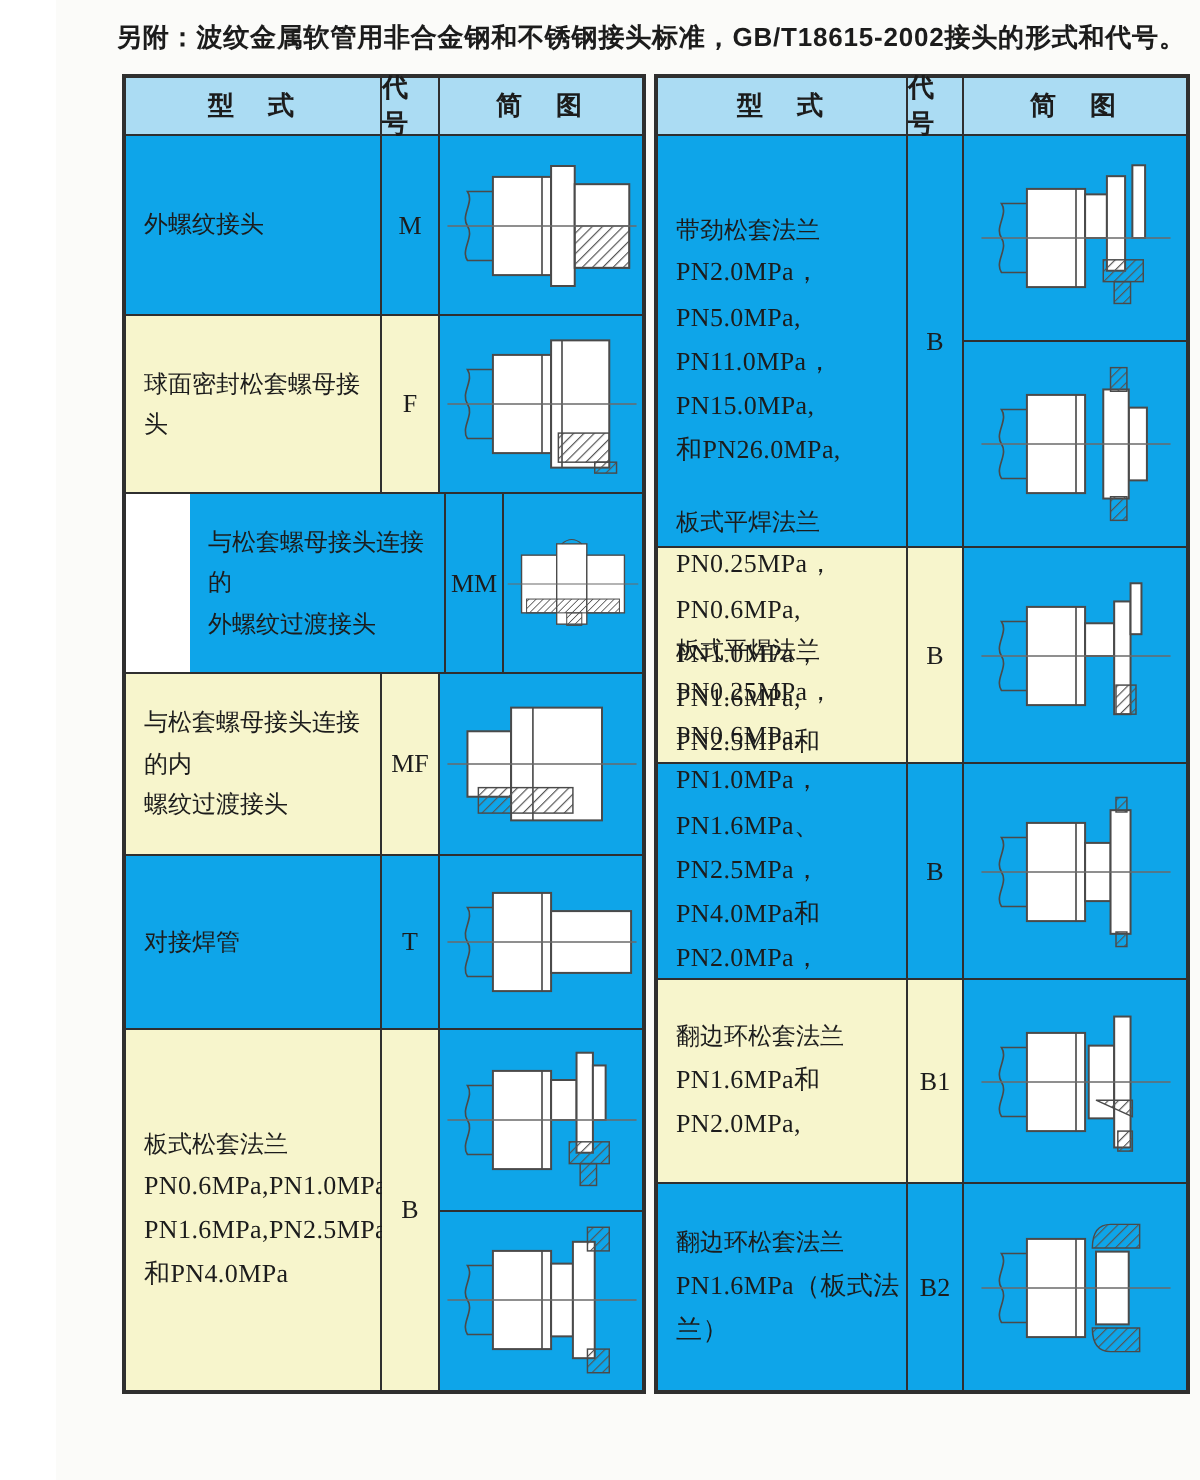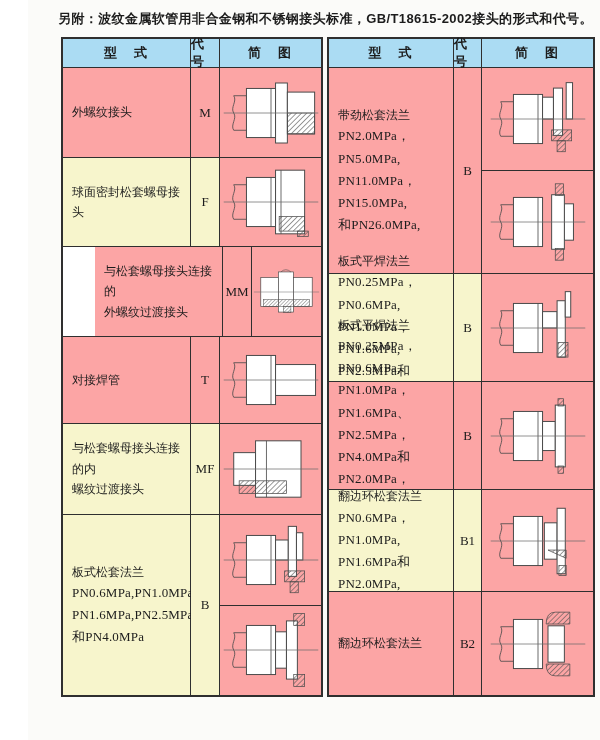--- a/index.html
+++ b/index.html
@@ -15,21 +15,21 @@
   }
   .tbl{
     position:absolute;top:37px;height:660px;box-sizing:border-box;
     border:2px solid var(--border,#2f2f2f);background:#fff;
     display:flex;flex-direction:column;
   }
   .tbl-left{left:33px;width:262px;}
   .tbl-right{left:299px;width:268px;}
   .row{display:flex;flex:0 0 auto;border-bottom:1px solid var(--border,#2f2f2f);box-sizing:border-box;min-height:0;}
   .row:last-child{border-bottom:none;}
-  .cell{box-sizing:border-box;border-right:1px solid var(--border,#2f2f2f);min-width:0;background:#fca5a5;}
+  .cell{box-sizing:border-box;border-right:1px solid var(--border,#2f2f2f);min-width:0;background:#0ea5e9;}
   .cell:last-child{border-right:none;}
   .hd-row{background:var(--header-bg,#abdcf3);}
   .hd{background:var(--header-bg,#abdcf3);display:flex;align-items:center;justify-content:center;
       font-size:13px;font-weight:bold;letter-spacing:2px;}
   .type{display:flex;flex-direction:column;justify-content:center;
         padding:6px 3px 6px 9px;font-size:12px;line-height:1.7;}
   .type .line{display:block;}
   .type .pn{font-family:"Liberation Serif",serif;font-size:13px;letter-spacing:.2px;}
   .code{display:flex;align-items:center;justify-content:center;
         font-family:"Liberation Serif",serif;font-size:13px;}
@@ -116,50 +116,50 @@
               <rect class="ln" x="42" y="10" width="24" height="64"></rect>
               <path class="thin" d="M46,10 q8,-7 16,0"></path>
               <rect class="ln" x="66" y="19" width="30" height="46"></rect>
               <rect class="ht" x="18" y="54" width="74" height="11"></rect>
               <rect class="ht" x="50" y="65" width="12" height="10"></rect>
               <line class="cl" x1="3" y1="42" x2="107" y2="42"></line>
             </svg>
           </div>
         </div>
       </div>
-      <div class="row" style="height: 87px;">
-        <div class="cell type" style="width: 128px;">
-          <span class="line">对接焊管</span>
-        </div>
-        <div class="cell code" style="width: 29px;">T</div>
-        <div class="cell diag" style="flex: 1 1 0%;">
-          <div class="sub">
-            <svg viewBox="0 0 110 84" width="100" height="80">
-              <path class="thin" d="M28,23 H14 c4,6 -4,13 0,19 c4,6 -4,13 0,19 H28"></path>
-              <rect class="ln" x="28" y="15" width="32" height="54"></rect>
-              <line class="thin" x1="55" y1="15" x2="55" y2="69"></line>
-              <rect class="ln" x="60" y="25" width="44" height="34"></rect>
-              <line class="cl" x1="3" y1="42" x2="107" y2="42"></line>
-            </svg>
-          </div>
-        </div>
-      </div>
       <div class="row" style="height: 91px;">
         <div class="cell type hl" style="width: 128px;">
           <span class="line">与松套螺母接头连接的内</span>
           <span class="line">螺纹过渡接头</span>
         </div>
         <div class="cell code hl" style="width: 29px;">MF</div>
         <div class="cell diag" style="flex: 1 1 0%;">
           <div class="sub">
             <svg viewBox="0 0 110 84" width="100" height="80">
               <rect class="ln" x="14" y="24" width="24" height="36"></rect>
               <rect class="ln" x="38" y="11" width="50" height="62"></rect>
               <line class="thin" x1="50" y1="11" x2="50" y2="73"></line>
               <rect class="ht" x="20" y="55" width="52" height="14"></rect>
+              <line class="cl" x1="3" y1="42" x2="107" y2="42"></line>
+            </svg>
+          </div>
+        </div>
+      </div>
+      <div class="row" style="height: 87px;">
+        <div class="cell type" style="width: 128px;">
+          <span class="line">对接焊管</span>
+        </div>
+        <div class="cell code" style="width: 29px;">T</div>
+        <div class="cell diag" style="flex: 1 1 0%;">
+          <div class="sub">
+            <svg viewBox="0 0 110 84" width="100" height="80">
+              <path class="thin" d="M28,23 H14 c4,6 -4,13 0,19 c4,6 -4,13 0,19 H28"></path>
+              <rect class="ln" x="28" y="15" width="32" height="54"></rect>
+              <line class="thin" x1="55" y1="15" x2="55" y2="69"></line>
+              <rect class="ln" x="60" y="25" width="44" height="34"></rect>
               <line class="cl" x1="3" y1="42" x2="107" y2="42"></line>
             </svg>
           </div>
         </div>
       </div>
       <div class="row" style="height: 180px;">
         <div class="cell type hl" style="width: 128px;">
           <span class="line">板式松套法兰</span>
           <span class="line pn">PN0.6MPa,PN1.0MPa,</span>
           <span class="line pn">PN1.6MPa,PN2.5MPa,</span>
@@ -281,21 +281,20 @@
               <rect class="ht" x="77" y="1" width="6" height="8"></rect>
               <rect class="ht" x="77" y="75" width="6" height="8"></rect>
               <line class="cl" x1="3" y1="42" x2="107" y2="42"></line>
             </svg>
           </div>
         </div>
       </div>
       <div class="row" style="height: 102px;">
         <div class="cell type hl" style="width: 125px;">
           <span class="line">翻边环松套法兰</span>
-          <span class="line pn">PN0.6MPa，PN1.0MPa,</span>
           <span class="line pn">PN1.6MPa和PN2.0MPa,</span>
         </div>
         <div class="cell code hl" style="width: 28px; text-align: center;">B1</div>
         <div class="cell diag" style="flex: 1 1 0%;">
           <div class="sub">
             <svg viewBox="0 0 110 84" width="100" height="80">
               <path class="thin" d="M28,23 H14 c4,6 -4,13 0,19 c4,6 -4,13 0,19 H28"></path>
               <rect class="ln" x="28" y="15" width="32" height="54"></rect>
               <line class="thin" x1="55" y1="15" x2="55" y2="69"></line>
               <rect class="ln" x="62" y="22" width="14" height="40"></rect>
@@ -303,20 +302,21 @@
               <path class="ht" d="M66,52 l20,9 v-9 z"></path>
               <rect class="ht" x="78" y="69" width="8" height="11"></rect>
               <line class="cl" x1="3" y1="42" x2="107" y2="42"></line>
             </svg>
           </div>
         </div>
       </div>
       <div class="row" style="height: 103px;">
         <div class="cell type" style="width: 125px;">
           <span class="line">翻边环松套法兰</span>
+          <span class="line pn">PN1.6MPa（板式法兰）</span>
         </div>
         <div class="cell code" style="width: 28px;">B2</div>
         <div class="cell diag" style="flex: 1 1 0%;">
           <div class="sub">
             <svg viewBox="0 0 110 84" width="100" height="80">
               <path class="thin" d="M28,23 H14 c4,6 -4,13 0,19 c4,6 -4,13 0,19 H28"></path>
               <rect class="ln" x="28" y="15" width="32" height="54"></rect>
               <line class="thin" x1="55" y1="15" x2="55" y2="69"></line>
               <rect class="ln" x="66" y="22" width="18" height="40"></rect>
               <path class="ht" d="M64,20 h26 v-13 h-16 q-10,0 -10,13 z"></path>

